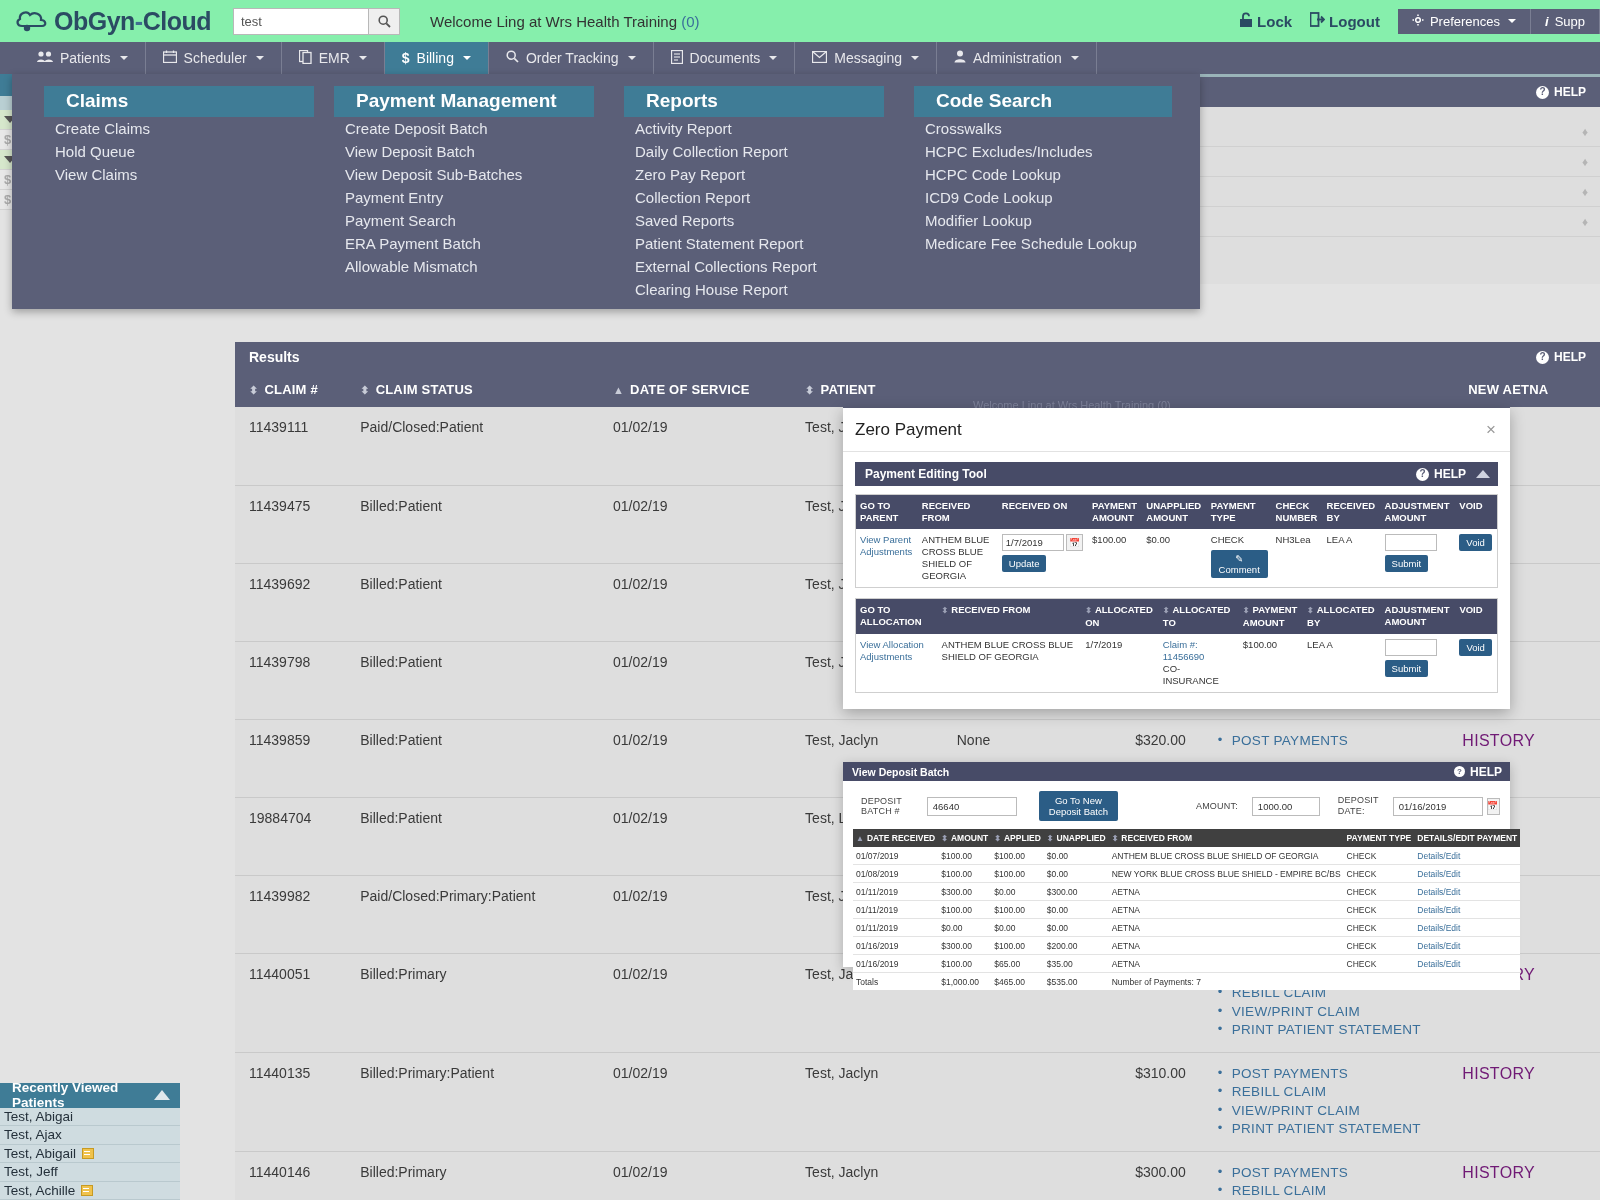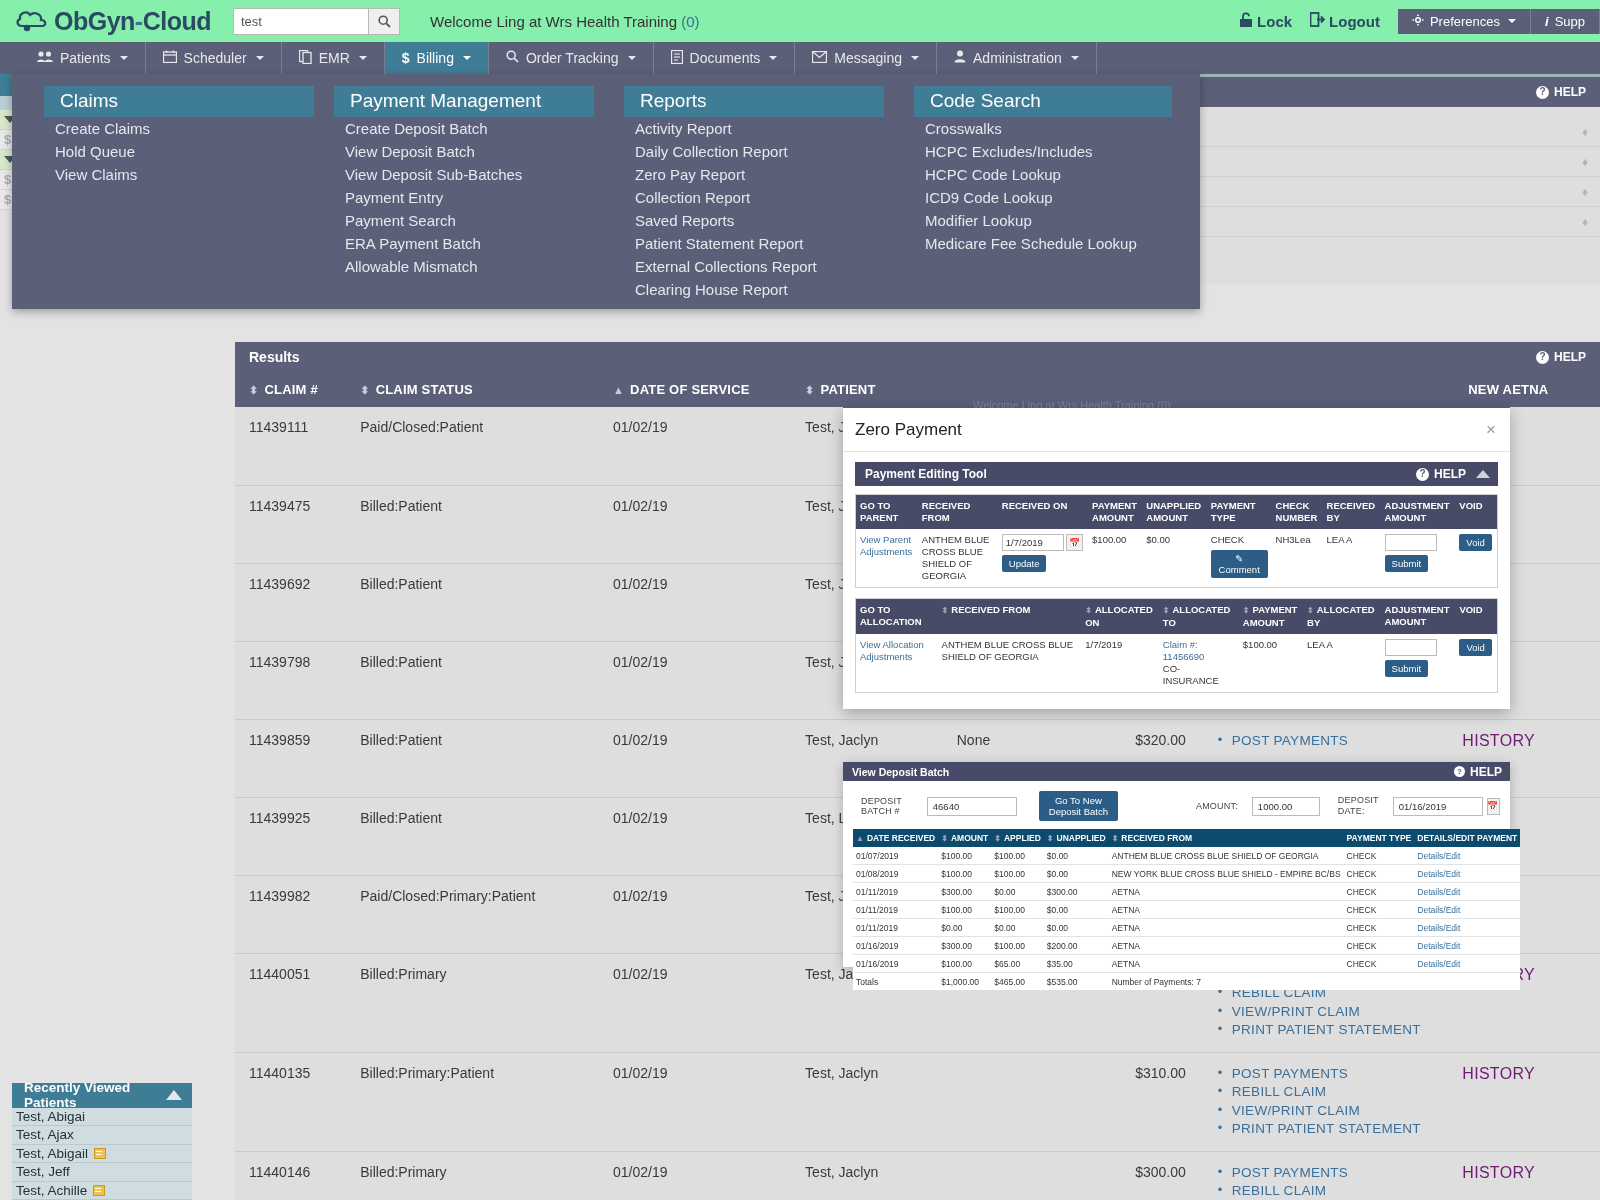--- a/index.html
+++ b/index.html
@@ -70,21 +70,21 @@
   }
   .strip-head { height: 22px; background: #3f7c96; }
   .strip-sub { height: 14px; background: #b9cfd3; }
   .strip-row { height: 20px; border-bottom: 1px solid #d3d3d3; display: flex; align-items: center; padding-left: 4px; }
   .strip-row.green { background: #d6e7cc; }
   .strip-row.gray { background: #e8e8e8; }
   .tri-down { width: 0; height: 0; border-left: 6px solid transparent; border-right: 6px solid transparent; border-top: 7px solid #555; }
   .dollar-ico { color: #aaa; font-weight: bold; font-size: 13px; }
 
   .rvp-panel {
-    position: absolute; left: 12px; bottom: 0; width: 180px;
+    position: absolute; left: 0; bottom: 0; width: 180px;
   }
   .rvp-head {
     background: #3f7c96; color: #fff; font-size: 13.5px; font-weight: bold;
     height: 25px; display: flex; align-items: center; justify-content: space-between;
     padding: 0 10px 0 12px;
   }
   .tri-up { width: 0; height: 0; border-left: 8px solid transparent; border-right: 8px solid transparent; border-bottom: 10px solid #dfe8ec; }
   .rvp-item {
     height: 18.5px; background: #cfdce0; border-bottom: 1px solid #b9c9ce;
     font-size: 13.5px; color: #24303a; display: flex; align-items: center;
@@ -151,22 +151,22 @@
   }
   .hist { font-size: 16px; color: #701a75; letter-spacing: .3px; cursor: pointer; }
 
   
   .megamenu {
     position: absolute; top: 74px; left: 12px; width: 1188px; height: 235px;
     background: #5b5f78; z-index: 40; box-shadow: 0 3px 8px rgba(0,0,0,.3);
   }
   .mm-col { position: absolute; top: 0; }
   .mm-title {
-    background: #3f7c96; color: #fff; font-size: 19px; font-weight: normal;
-    padding: 4px 0 5px 16px; margin-top: 12px;
+    background: #3f7c96; color: #fff; font-size: 19px; font-weight: bold;
+    padding: 4px 0 5px 22px; margin-top: 12px;
   }
   .mm-link {
     color: #e6e8ee; font-size: 15px; padding: 3px 0 3px 11px; cursor: pointer;
   }
 
   
   .edit-modal {
     position: absolute; left: 843px; top: 408px; width: 667px; height: 301px;
     background: #fff; z-index: 60; box-shadow: 0 4px 14px rgba(0,0,0,.28);
   }
@@ -230,21 +230,21 @@
     display: flex; align-items: center; padding: 10px 10px 8px 18px; gap: 0; font-size: 9px; color: #444;
   }
   .vdb-label { font-size: 9px; color: #444; letter-spacing: .2px; }
   .vdb-input { height: 19px; border: 1px solid #bbb; font-size: 9.5px; padding: 0 5px; color: #333; }
   .btn-blue {
     background: #2b5d86; color: #fff; font-size: 9.5px; padding: 4px 8px; border: none;
     cursor: pointer; border-radius: 2px;
   }
   .vdb-table { width: calc(100% - 20px); margin: 0 10px; border-collapse: collapse; }
   .vdb-table th {
-    background: #0c4a6e; color: #fff; font-size: 8.5px; font-weight: bold; text-align: left;
+    background: #404040; color: #fff; font-size: 8.5px; font-weight: bold; text-align: left;
     padding: 4px 3px; white-space: nowrap;
   }
   .vdb-table td {
     font-size: 8.5px; color: #333; padding: 3.5px 3px; border-bottom: 1px solid #e3e3e3;
     white-space: nowrap; background: #fff;
   }
   .vdb-table tr.totals td { border-bottom: none; border-top: 1px solid #cfcfcf; }
 </style>
 </head>
 <body>
@@ -551,21 +551,21 @@
               <td>None</td>
               <td class="amt">$320.00</td>
               <td class="acts">
                 <ul>
                   <li>POST PAYMENTS</li>
                 </ul>
               </td>
               <td><span class="hist">HISTORY</span></td>
             </tr>
             <tr>
-              <td>11439925</td>
+              <td>19884704</td>
               <td>Billed:Patient</td>
               <td>01/02/19</td>
               <td>Test, Lea</td>
               <td></td>
               <td class="amt"></td>
               <td class="acts"></td>
               <td></td>
             </tr>
             <tr>
               <td>11439982</td>

